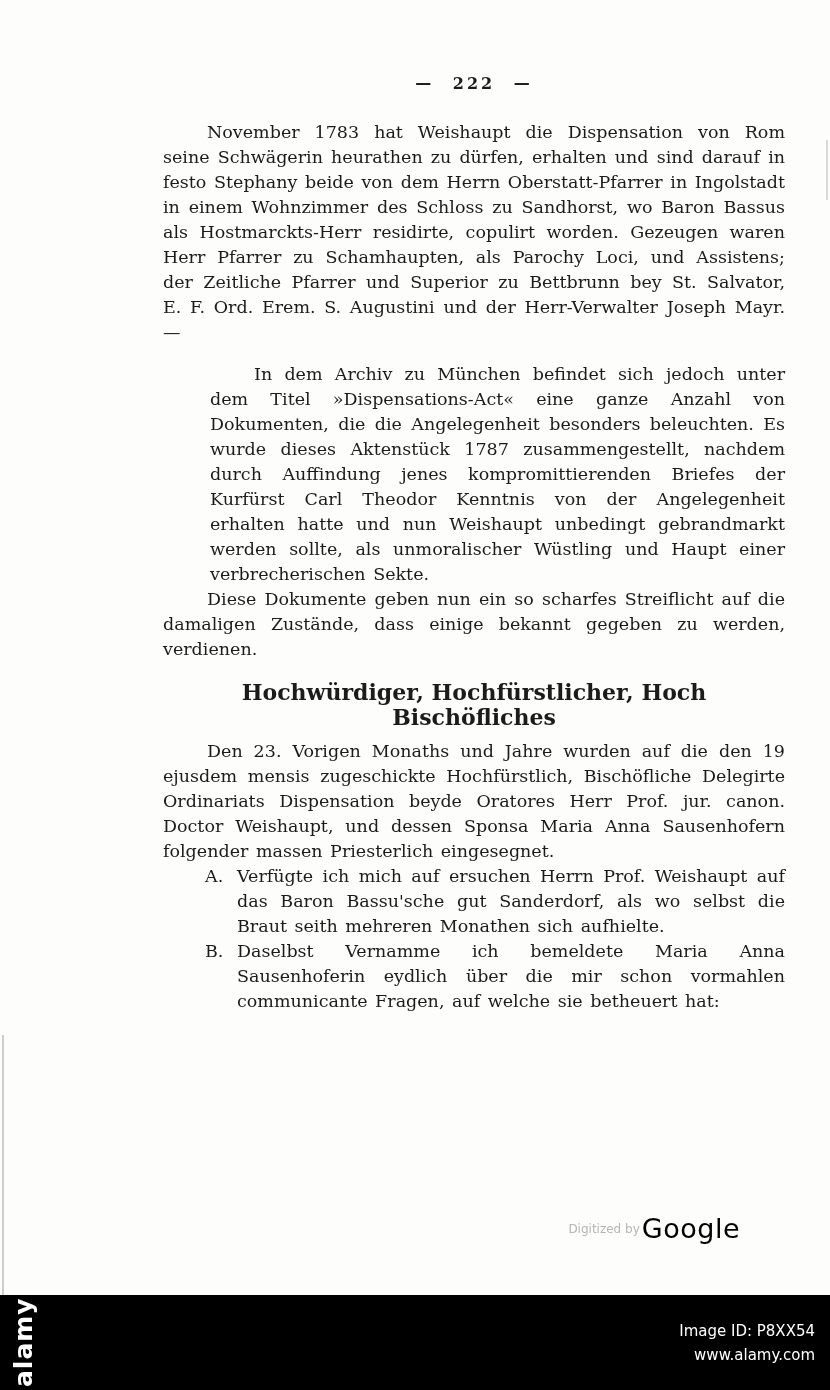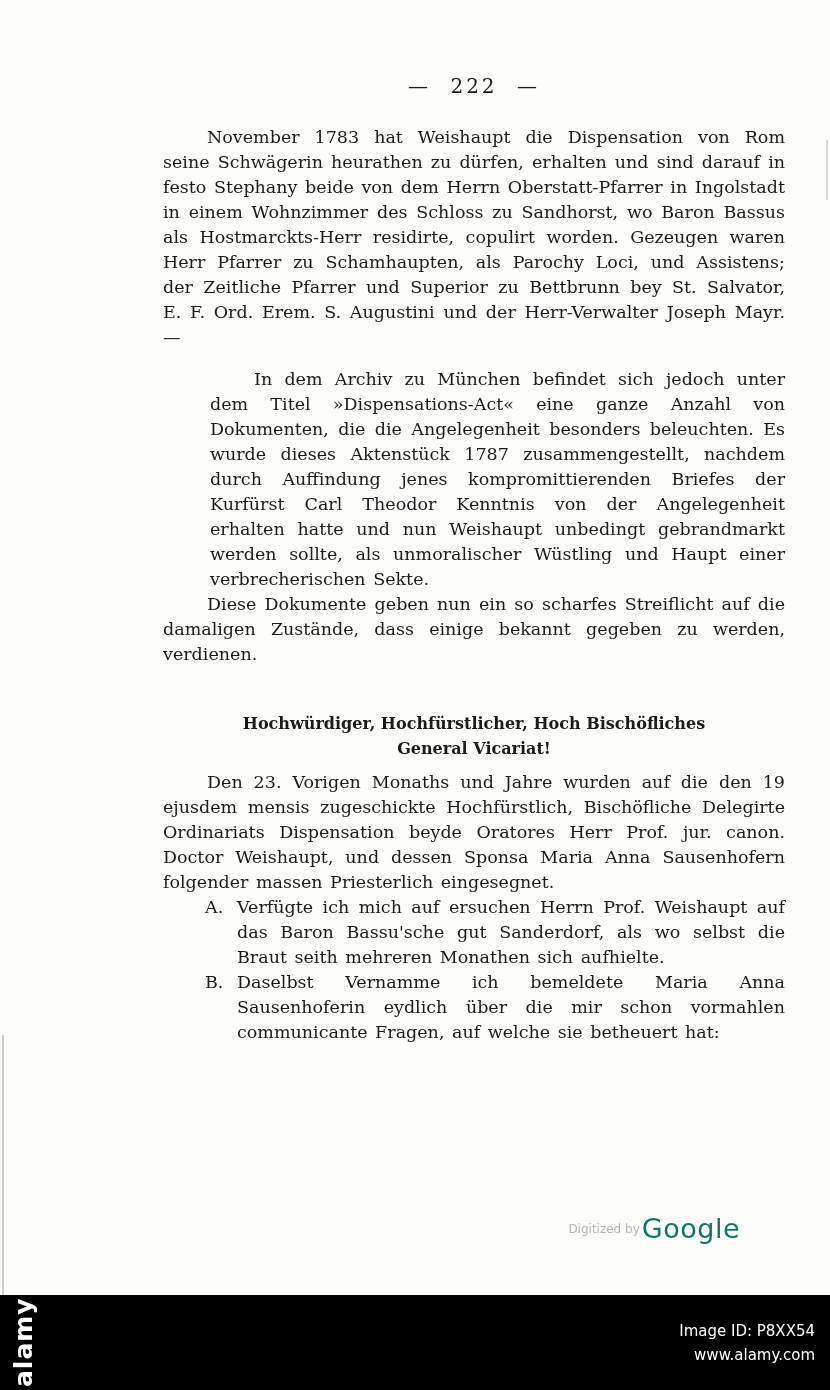--- a/index.html
+++ b/index.html
@@ -13,40 +13,40 @@
   }
   .scan-page {
     position: absolute;
     left: 0; top: 0; right: 0; bottom: 95px;
     background: #fdfdfc;
     color: #1b1b1b;
   }
   .content { padding: 74px 45px 0 163px; }
   .page-number {
     text-align: center;
-    font-weight: normal;
-    font-size: 20px;
+    font-weight: bold;
+    font-size: 16px;
     letter-spacing: 3px;
     word-spacing: 10px;
     margin-bottom: 27px;
   }
   .para {
     font-size: 17.5px;
     line-height: 25px;
     text-align: justify;
     word-spacing: 2px;
   }
   .indent { text-indent: 44px; }
   .gap-lg { margin-top: 17px; margin-left: 47px; }
   .doc-heading {
     text-align: center;
     font-weight: bold;
-    font-size: 16px;
+    font-size: 22px;
     line-height: 25px;
-    margin-top: 44px;
+    margin-top: 18px;
     margin-bottom: 9px;
   }
   .list { margin-left: 42px; }
   .list-item {
     display: flex;
     font-size: 17.5px;
     line-height: 25px;
   }
   .item-marker { flex: none; width: 32px; }
   .item-text { flex: 1; text-align: justify; word-spacing: 2px; }
@@ -61,21 +61,21 @@
   }
 
   .google-watermark {
     position: absolute;
     right: 90px; top: 1213px;
     display: flex; align-items: center; gap: 2px;
     font-family: "DejaVu Sans", sans-serif;
   }
   .digitized-by { font-size: 12px; color: #b5b5b5; }
   .google-logo {
-    font-size: 27px; color: #0f766e; letter-spacing: 0.5px;
+    font-size: 27px; color: #000000; letter-spacing: 0.5px;
     font-family: "DejaVu Sans", sans-serif;
   }
 
   .alamy-bar {
     position: absolute;
     left: 0; right: 0; bottom: 0;
     height: 95px;
     background: #000000;
     color: #ffffff;
     font-family: "DejaVu Sans", sans-serif;
@@ -107,21 +107,20 @@
   <div class="content">
 
     <div class="page-number">—  222  —</div>
 
     <p class="para indent">November 1783 hat Weishaupt die Dispensation von Rom seine Schwägerin heurathen zu dürfen, erhalten und sind darauf in festo Stephany beide von dem Herrn Oberstatt-Pfarrer in Ingolstadt in einem Wohnzimmer des Schloss zu Sandhorst, wo Baron Bassus als Hostmarckts-Herr residirte, copulirt worden. Gezeugen waren Herr Pfarrer zu Schamhaupten, als Parochy Loci, und Assistens; der Zeitliche Pfarrer und Superior zu Bettbrunn bey St. Salvator, E. F. Ord. Erem. S. Augustini und der Herr-Verwalter Joseph Mayr. —</p>
     <p class="para indent gap-lg">In dem Archiv zu München befindet sich jedoch unter dem Titel »Dispensations-Act« eine ganze Anzahl von Dokumenten, die die Angelegenheit besonders beleuchten. Es wurde dieses Aktenstück 1787 zusammengestellt, nachdem durch Auffindung jenes kompromittierenden Briefes der Kurfürst Carl Theodor Kenntnis von der Angelegenheit erhalten hatte und nun Weishaupt unbedingt gebrandmarkt werden sollte, als unmoralischer Wüstling und Haupt einer verbrecherischen Sekte.</p>
     <p class="para indent">Diese Dokumente geben nun ein so scharfes Streiflicht auf die damaligen Zustände, dass einige bekannt gegeben zu werden, verdienen.</p>
 
     <div class="doc-heading">
       <div>Hochwürdiger, Hochfürstlicher, Hoch Bischöfliches</div>
-      <div>General Vicariat!</div>
     </div>
 
     <p class="para indent">Den 23. Vorigen Monaths und Jahre wurden auf die den 19 ejusdem mensis zugeschickte Hochfürstlich, Bischöfliche Delegirte Ordinariats Dispensation beyde Oratores Herr Prof. jur. canon. Doctor Weishaupt, und dessen Sponsa Maria Anna Sausenhofern folgender massen Priesterlich eingesegnet.</p>
 
     <div class="list">
       <div class="list-item">
         <span class="item-marker">A.</span>
         <span class="item-text">Verfügte ich mich auf ersuchen Herrn Prof. Weishaupt auf das Baron Bassu'sche gut Sanderdorf, als wo selbst die Braut seith mehreren Monathen sich aufhielte.</span>
       </div>
       <div class="list-item">

